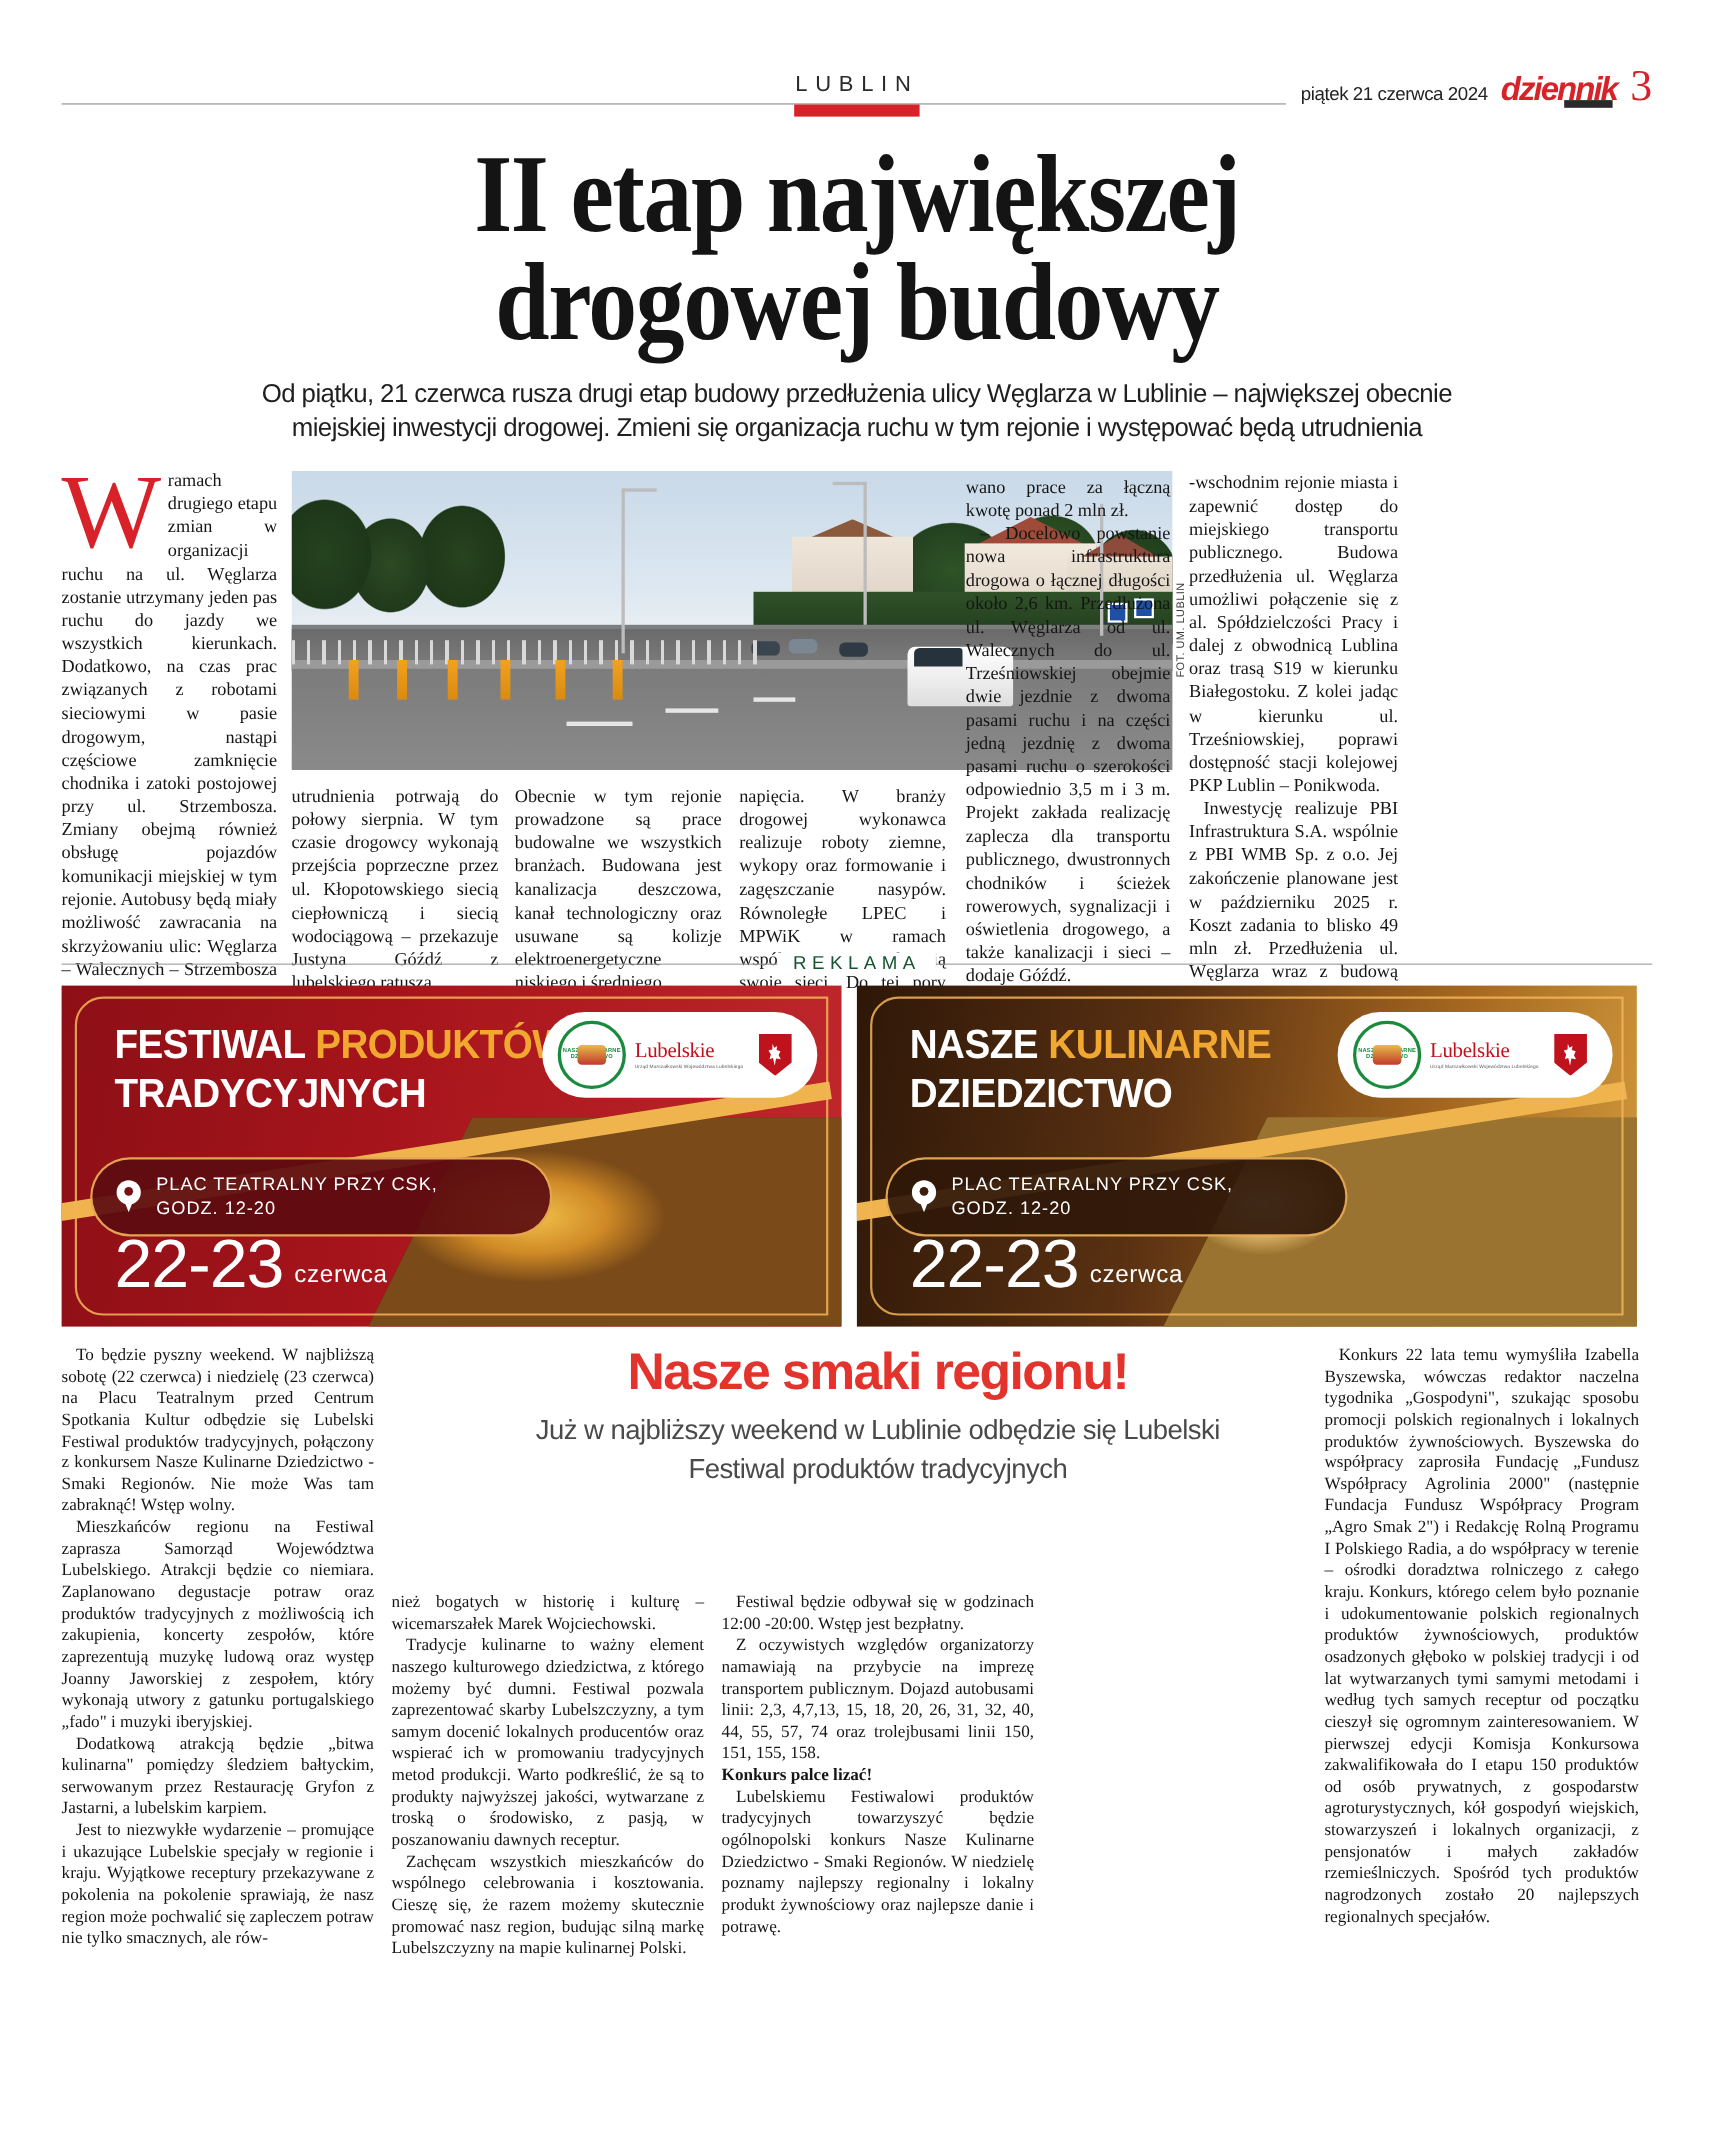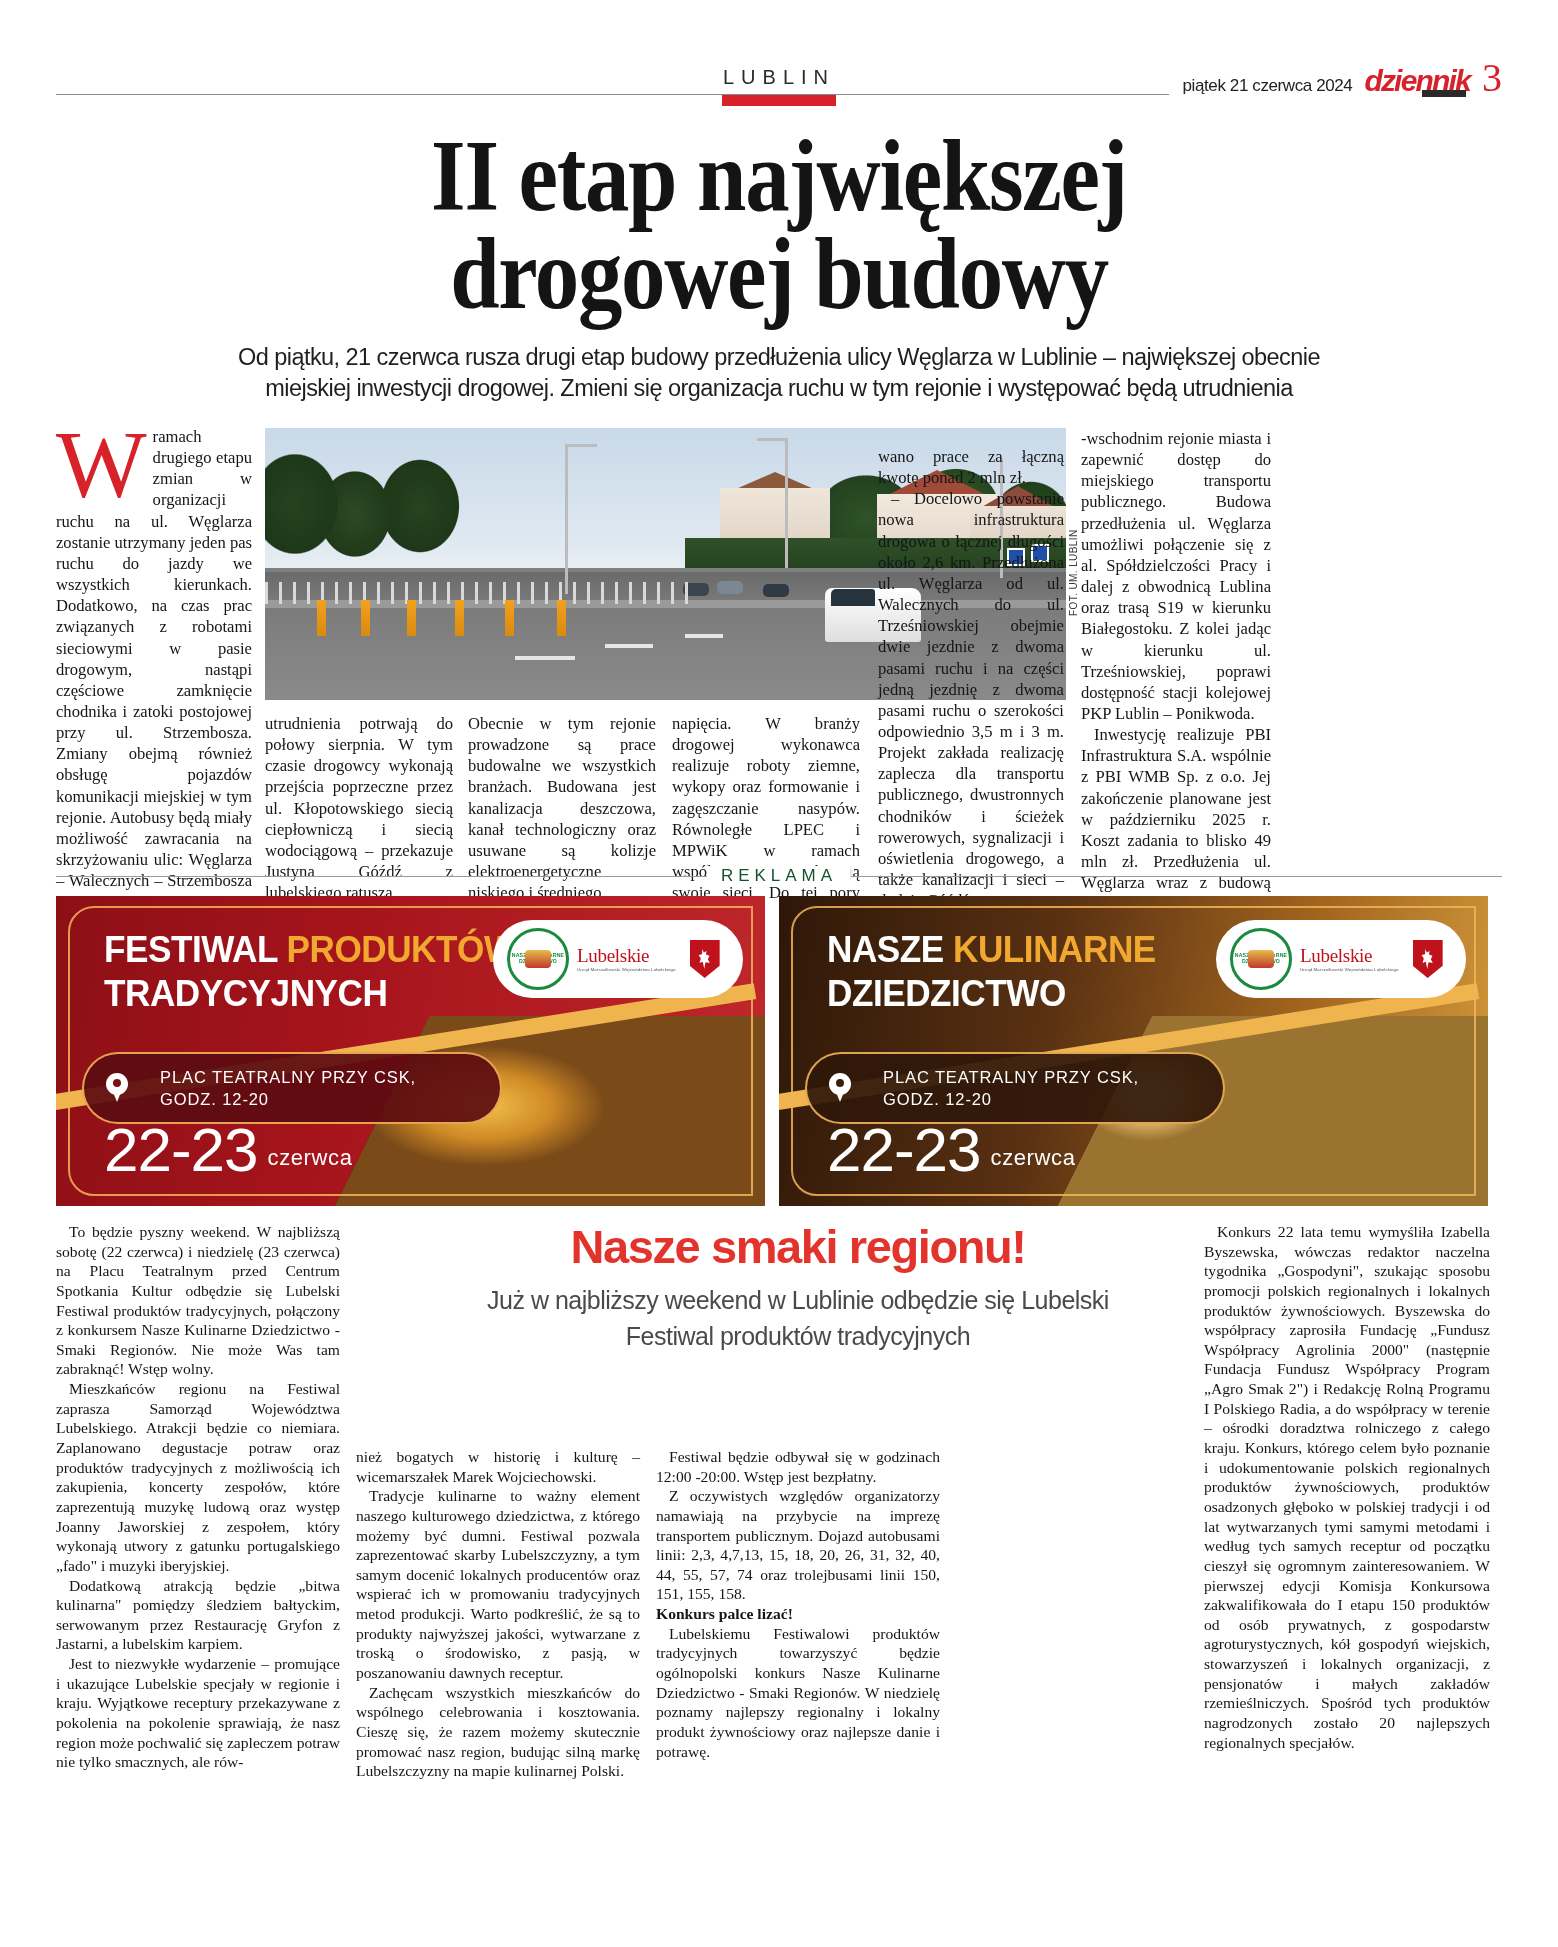--- a/index.html
+++ b/index.html
@@ -114,21 +114,21 @@
     font-family: "Liberation Sans", sans-serif;
     font-size: 10px; letter-spacing: 0.4px; color: #3a3a3a;
     transform: rotate(-90deg); transform-origin: left top;
     white-space: nowrap;
   }
 
   .c2 { position: absolute; left: 209px; top: 287px; width: 188px; }
   .c3 { position: absolute; left: 412px; top: 287px; width: 188px; }
   .c4 { position: absolute; left: 616px; top: 287px; width: 188px; }
 
-  .c5 { position: absolute; left: 822px; top: 20px; width: 186px; }
+  .c5 { position: absolute; left: 822px; top: 6px; width: 186px; }
   .c6 { position: absolute; left: 1025px; top: 2px; width: 190px; }
 
   .byline {
     font-family: "Liberation Sans", sans-serif;
     font-weight: 700; font-size: 12px; letter-spacing: 0.4px;
     text-align: right; color: #111; margin-top: 10px; text-indent: 0;
   }
 
   
   .ph-sky { position:absolute; inset:0;
@@ -245,21 +245,21 @@
   }
   .herb-deer {
     width:16px; height:20px; background:#fff;
     clip-path: polygon(35% 0,45% 18%,62% 10%,58% 28%,80% 34%,70% 52%,82% 70%,55% 66%,48% 100%,38% 64%,18% 70%,26% 48%,12% 30%,34% 26%);
   }
   .ad-place {
     position:absolute; left:26px; top:156px;
     width:420px; height:72px; background:rgba(92,12,16,.92);
     border:2px solid rgba(243,180,90,.9);
     border-radius:36px;
-    display:flex; align-items:center; gap:32px; padding-left:22px;
+    display:flex; align-items:center; gap:14px; padding-left:22px;
   }
   .ad-brown .ad-place { background:rgba(48,24,10,.92); }
   .pin { width:22px; height:30px; flex:0 0 auto; position:relative; }
   .pin::before {
     content:''; position:absolute; left:0; top:0; width:22px; height:22px;
     border-radius:50%; background:#fff;
   }
   .pin::after {
     content:''; position:absolute; left:5px; top:14px;
     border-left:6px solid transparent; border-right:6px solid transparent;

